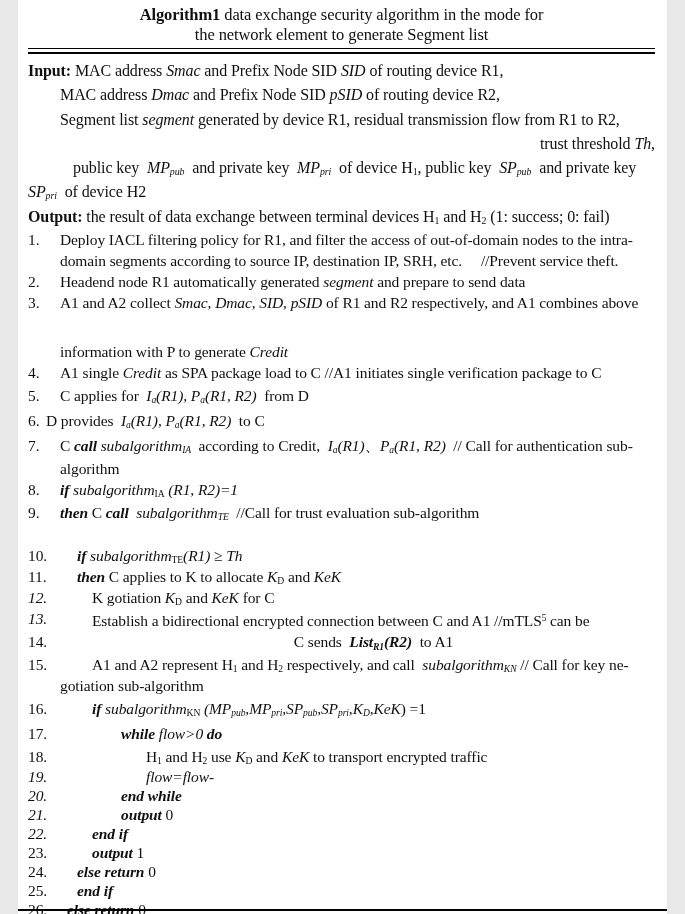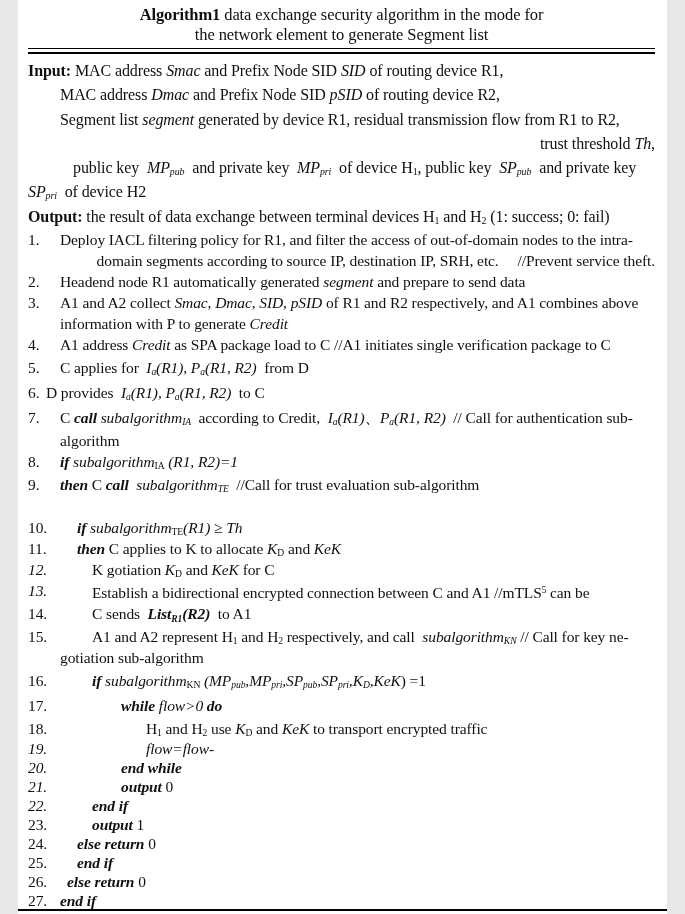--- a/index.html
+++ b/index.html
@@ -75,36 +75,36 @@
         <div class="pre-line" style="padding-left: 0px;"><span class="s-b">Input:</span><span class="s-r"> MAC address </span><span class="s-i">Smac</span><span class="s-r"> and Prefix Node SID </span><span class="s-i">SID</span><span class="s-r"> of routing device R1,</span></div>
         <div class="pre-line" style="padding-left: 32px;"><span class="s-r">MAC address </span><span class="s-i">Dmac</span><span class="s-r"> and Prefix Node SID </span><span class="s-i">pSID</span><span class="s-r"> of routing device R2,</span></div>
         <div class="pre-line" style="padding-left: 32px;"><span class="s-r">Segment list </span><span class="s-i">segment</span><span class="s-r"> generated by device R1, residual transmission flow from R1 to R2,</span></div>
         <div class="pre-line" style="padding-left: 0px; text-align: right;"><span class="s-r">trust threshold </span><span class="s-i">Th</span><span class="s-r">,</span></div>
         <div class="pre-line" style="padding-left: 45px;"><span class="s-r">public key  </span><span class="s-i">MP</span><span class="s-subi">pub</span><span class="s-r">  and private key  </span><span class="s-i">MP</span><span class="s-subi">pri</span><span class="s-r">  of device H</span><span class="s-sub">1</span><span class="s-r">, public key  </span><span class="s-i">SP</span><span class="s-subi">pub</span><span class="s-r">  and private key</span></div>
         <div class="pre-line" style="padding-left: 0px;"><span class="s-i">SP</span><span class="s-subi">pri</span><span class="s-r">  of device H2</span></div>
         <div class="pre-line" style="padding-left: 0px;"><span class="s-b">Output:</span><span class="s-r"> the result of data exchange between terminal devices H</span><span class="s-sub">1</span><span class="s-r"> and H</span><span class="s-sub">2</span><span class="s-r"> (1: success; 0: fail)</span></div>
       </div>
     <div class="steps" id="steps">
         <div class="step h-n"><span class="num">1.</span><span class="txt" style="padding-left: 0px;"><span class="s-r">Deploy IACL filtering policy for R1, and filter the access of out-of-domain nodes to the intra-</span></span></div>
-        <div class="step h-n"><span class="txt" style="padding-left: 0px; text-align: right;"><span class="s-r">domain segments according to source IP, destination IP, SRH, etc.     //Prevent service theft.</span></span></div>
+        <div class="step h-n"><span class="txt" style="padding-left: 0px;"><span class="s-r">domain segments according to source IP, destination IP, SRH, etc.     //Prevent service theft.</span></span></div>
         <div class="step h-n"><span class="num">2.</span><span class="txt" style="padding-left: 0px;"><span class="s-r">Headend node R1 automatically generated </span><span class="s-i">segment</span><span class="s-r"> and prepare to send data</span></span></div>
         <div class="step h-n"><span class="num">3.</span><span class="txt" style="padding-left: 0px;"><span class="s-r">A1 and A2 collect </span><span class="s-i">Smac, Dmac, SID, pSID</span><span class="s-r"> of R1 and R2 respectively, and A1 combines above</span></span></div>
-        <div class="step h-n"><span class="txt" style="padding-left: 0px;"><span class="s-r">information with P to generate </span><span class="s-i">Credit</span></span></div>
-        <div class="step h-n"><span class="num">4.</span><span class="txt" style="padding-left: 0px;"><span class="s-r">A1 address </span><span class="s-i">Credit</span><span class="s-r"> as SPA package load to C //A1 initiates single verification package to C</span></span></div>
+        <div class="step h-n"><span class="txt" style="padding-left: 0px; margin-top: 28px;"><span class="s-r">information with P to generate </span><span class="s-i">Credit</span></span></div>
+        <div class="step h-n"><span class="num">4.</span><span class="txt" style="padding-left: 0px;"><span class="s-r">A1 single </span><span class="s-i">Credit</span><span class="s-r"> as SPA package load to C //A1 initiates single verification package to C</span></span></div>
         <div class="step h-t"><span class="num">5.</span><span class="txt" style="padding-left: 0px;"><span class="s-r">C applies for  </span><span class="s-i">I</span><span class="s-subi">a</span><span class="s-i">(R1),</span><span class="s-r"> </span><span class="s-i">P</span><span class="s-subi">a</span><span class="s-i">(R1, R2)</span><span class="s-r">  from D</span></span></div>
         <div class="step h-t"><span class="num">6.</span><span class="txt" style="padding-left: 0px; margin-left: 18px;"><span class="s-r">D provides  </span><span class="s-i">I</span><span class="s-subi">a</span><span class="s-i">(R1),</span><span class="s-r"> </span><span class="s-i">P</span><span class="s-subi">a</span><span class="s-i">(R1, R2)</span><span class="s-r">  to C</span></span></div>
         <div class="step h-t"><span class="num">7.</span><span class="txt" style="padding-left: 0px;"><span class="s-r">C </span><span class="s-bi">call</span><span class="s-r"> </span><span class="s-i">subalgorithm</span><span class="s-subi">IA</span><span class="s-r">  according to Credit,  </span><span class="s-i">I</span><span class="s-subi">a</span><span class="s-i">(R1)</span><span class="s-r">、</span><span class="s-i">P</span><span class="s-subi">a</span><span class="s-i">(R1, R2)</span><span class="s-r">  // Call for authentication sub-</span></span></div>
         <div class="step h-n"><span class="txt" style="padding-left: 0px;"><span class="s-r">algorithm</span></span></div>
         <div class="step h-n"><span class="num">8.</span><span class="txt" style="padding-left: 0px;"><span class="s-bi">if</span><span class="s-r"> </span><span class="s-i">subalgorithm</span><span class="s-sub">IA</span><span class="s-i"> (R1, R2)=1</span></span></div>
         <div class="step h-t"><span class="num">9.</span><span class="txt" style="padding-left: 0px;"><span class="s-bi">then</span><span class="s-r"> C </span><span class="s-bi">call</span><span class="s-r">  </span><span class="s-i">subalgorithm</span><span class="s-subi">TE</span><span class="s-r">  //Call for trust evaluation sub-algorithm</span></span></div>
         <div class="step h-n mt"><span class="num">10.</span><span class="txt" style="padding-left: 17px;"><span class="s-bi">if</span><span class="s-r"> </span><span class="s-i">subalgorithm</span><span class="s-sub">TE</span><span class="s-i">(R1)</span><span class="s-r"> ≥ </span><span class="s-i">Th</span></span></div>
         <div class="step h-n"><span class="num">11.</span><span class="txt" style="padding-left: 17px;"><span class="s-bi">then</span><span class="s-r"> C applies to K to allocate </span><span class="s-i">K</span><span class="s-sub">D</span><span class="s-r"> and </span><span class="s-i">KeK</span></span></div>
         <div class="step h-n"><span class="num ni">12.</span><span class="txt" style="padding-left: 32px;"><span class="s-r">K gotiation </span><span class="s-i">K</span><span class="s-sub">D</span><span class="s-r"> and </span><span class="s-i">KeK</span><span class="s-r"> for C</span></span></div>
         <div class="step h-n"><span class="num ni">13.</span><span class="txt" style="padding-left: 32px;"><span class="s-r">Establish a bidirectional encrypted connection between C and A1 //mTLS</span><span class="s-sup">5</span><span class="s-r"> can be</span></span></div>
-        <div class="step h-t"><span class="num">14.</span><span class="txt" style="padding-left: 32px;"><span class="s-r">C sends  </span><span class="s-bi">List</span><span class="s-subbi">R1</span><span class="s-bi">(R2)</span><span class="s-r">  to A1</span></span></div>
+        <div class="step h-t"><span class="num">14.</span><span class="txt" style="padding-left: 32px; text-align: center;"><span class="s-r">C sends  </span><span class="s-bi">List</span><span class="s-subbi">R1</span><span class="s-bi">(R2)</span><span class="s-r">  to A1</span></span></div>
         <div class="step h-n"><span class="num">15.</span><span class="txt" style="padding-left: 32px;"><span class="s-r">A1 and A2 represent H</span><span class="s-sub">1</span><span class="s-r"> and H</span><span class="s-sub">2</span><span class="s-r"> respectively, and call  </span><span class="s-i">subalgorithm</span><span class="s-subi">KN</span><span class="s-r"> // Call for key ne-</span></span></div>
         <div class="step h-n"><span class="txt" style="padding-left: 0px;"><span class="s-r">gotiation sub-algorithm</span></span></div>
         <div class="step h-t"><span class="num">16.</span><span class="txt" style="padding-left: 32px;"><span class="s-bi">if</span><span class="s-r"> </span><span class="s-i">subalgorithm</span><span class="s-sub">KN</span><span class="s-i"> (</span><span class="s-i">MP</span><span class="s-subi">pub</span><span class="s-i">,</span><span class="s-i">MP</span><span class="s-subi">pri</span><span class="s-i">,</span><span class="s-i">SP</span><span class="s-subi">pub</span><span class="s-i">,</span><span class="s-i">SP</span><span class="s-subi">pri</span><span class="s-i">,</span><span class="s-i">K</span><span class="s-subi">D</span><span class="s-i">,</span><span class="s-i">KeK</span><span class="s-r">) =1</span></span></div>
         <div class="step h-t"><span class="num">17.</span><span class="txt" style="padding-left: 61px;"><span class="s-bi">while</span><span class="s-r"> </span><span class="s-i">flow</span><span class="s-i">&gt;0 </span><span class="s-bi">do</span></span></div>
         <div class="step h-n"><span class="num">18.</span><span class="txt" style="padding-left: 86px;"><span class="s-r">H</span><span class="s-sub">1</span><span class="s-r"> and H</span><span class="s-sub">2</span><span class="s-r"> use </span><span class="s-i">K</span><span class="s-sub">D</span><span class="s-r"> and </span><span class="s-i">KeK</span><span class="s-r"> to transport encrypted traffic</span></span></div>
         <div class="step h-c"><span class="num ni">19.</span><span class="txt" style="padding-left: 86px;"><span class="s-i">flow=flow-</span></span></div>
         <div class="step h-c"><span class="num ni">20.</span><span class="txt" style="padding-left: 61px;"><span class="s-bi">end while</span></span></div>
         <div class="step h-c"><span class="num ni">21.</span><span class="txt" style="padding-left: 61px;"><span class="s-bi">output</span><span class="s-r"> 0</span></span></div>
         <div class="step h-c"><span class="num ni">22.</span><span class="txt" style="padding-left: 32px;"><span class="s-bi">end if</span></span></div>
         <div class="step h-c"><span class="num">23.</span><span class="txt" style="padding-left: 32px;"><span class="s-bi">output</span><span class="s-r"> 1</span></span></div>

